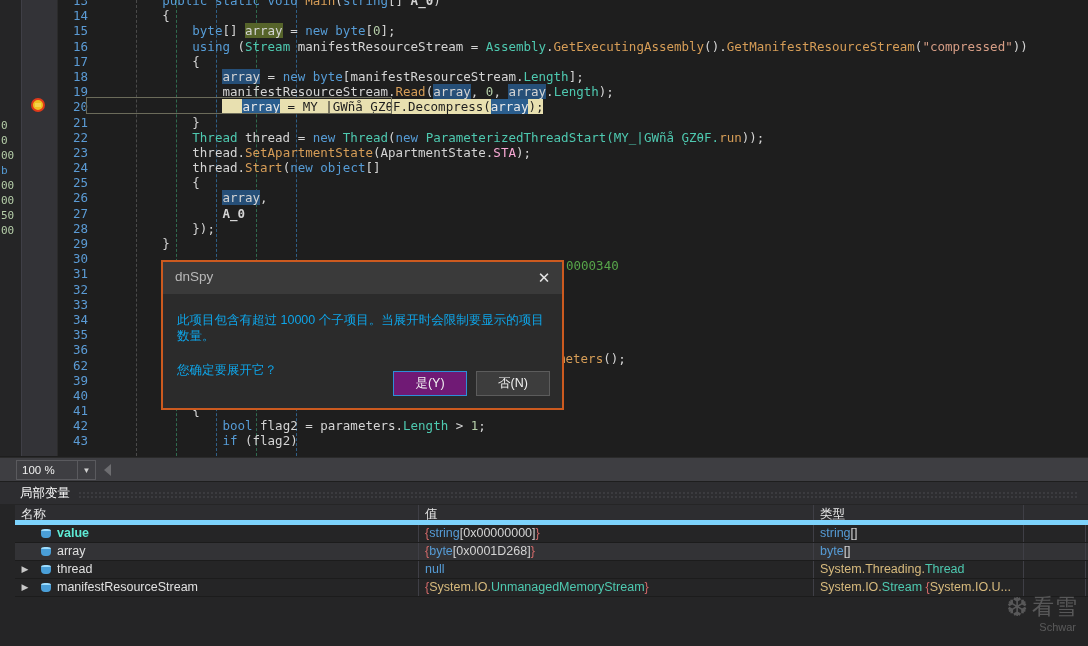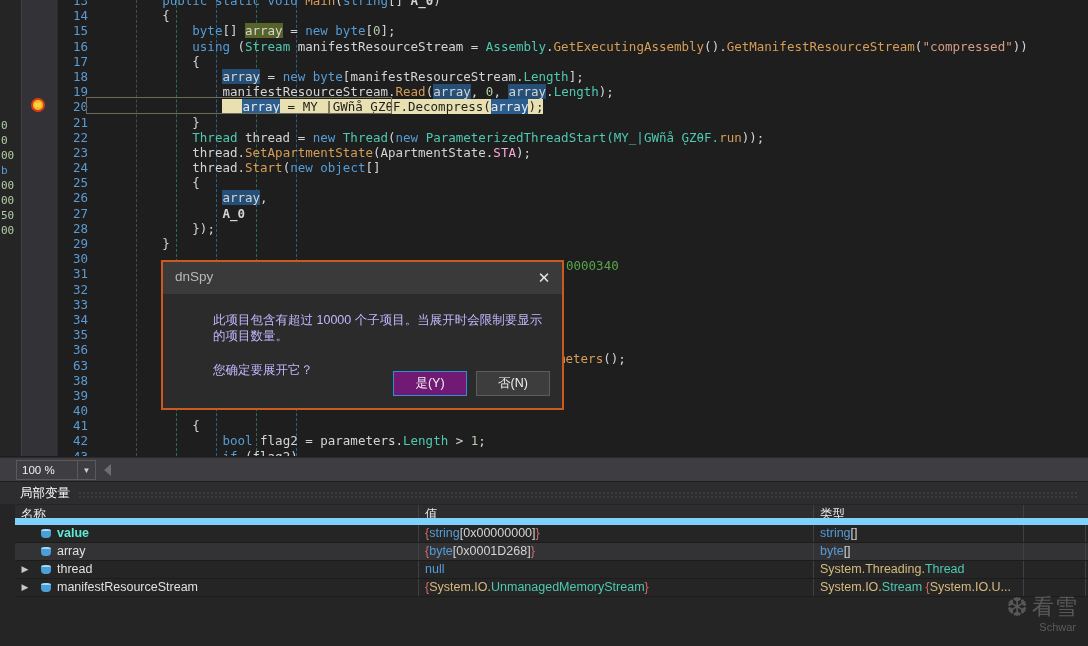--- a/index.html
+++ b/index.html
@@ -171,21 +171,21 @@
     background-size: 4px 4px;
   }
   .tbl {
     position: absolute; left: 15px; top: 23px;
     width: 1073px;
   }
   .tbl-head {
     display: flex;
     height: 20px;
     background: #2d2d30;
-    border-bottom: 7px solid #7dd3fc;
+    border-bottom: 5px solid #7dd3fc;
   }
   .th {
     color: #e8e8e8;
     font-size: 12.5px;
     line-height: 19px;
     padding-left: 6px;
     border-right: 1px solid #3f3f46;
     overflow: hidden;
     white-space: nowrap;
   }
@@ -283,23 +283,22 @@
     width: 24px; height: 24px;
     color: #e6e6e6;
     font-size: 15px;
     text-align: center;
     line-height: 23px;
     cursor: pointer;
   }
   .modal-body {
     position: relative;
     padding: 18px 14px 0 14px;
-    color: #c4b5fd;
-    font-size: 12.5px;
-    margin-left: 36px;
+    color: #0ea5e9;
+    font-size: 12.5px;
   }
   .modal-msg1 { margin: 0 0 18px 0; line-height: 16px; }
   .modal-msg2 { margin: 0; line-height: 16px; }
   .modal-buttons {
     position: absolute;
     right: 12px; bottom: 12px;
     display: flex;
     gap: 9px;
   }
   .btn {
@@ -368,22 +367,21 @@
         <div class="code-line"><span class="lnum">27</span><span class="plain">                </span><span class="plain bold">A_0</span></div>
         <div class="code-line"><span class="lnum">28</span><span class="plain">            </span><span class="plain">}</span><span class="plain">)</span><span class="plain">;</span></div>
         <div class="code-line"><span class="lnum">29</span><span class="plain">        </span><span class="plain">}</span></div>
         <div class="code-line"><span class="lnum">30</span><span class="plain"></span></div>
         <div class="code-line"><span class="lnum">31</span><span class="plain">        </span><span class="cmt">//</span></div>
         <div class="code-line"><span class="lnum">32</span><span class="plain">        </span><span class="kw">pub</span></div>
         <div class="code-line"><span class="lnum">33</span><span class="plain">        </span><span class="plain">{</span></div>
         <div class="code-line"><span class="lnum">34</span><span class="plain"></span></div>
         <div class="code-line"><span class="lnum">35</span><span class="plain"></span></div>
         <div class="code-line"><span class="lnum">36</span><span class="plain"></span></div>
-        <div class="code-line"><span class="lnum">63</span><span class="plain"></span></div>
-        <div class="code-line"><span class="lnum">38</span><span class="plain"></span></div>
+        <div class="code-line"><span class="lnum">62</span><span class="plain"></span></div>
         <div class="code-line"><span class="lnum">39</span><span class="plain"></span></div>
         <div class="code-line"><span class="lnum">40</span><span class="plain"></span></div>
         <div class="code-line"><span class="lnum">41</span><span class="plain">            </span><span class="plain">{</span></div>
         <div class="code-line"><span class="lnum">42</span><span class="plain">                </span><span class="kw">bool</span><span class="plain"> flag2 = parameters.</span><span class="type">Length</span><span class="plain"> &gt; </span><span class="num">1</span><span class="plain">;</span></div>
         <div class="code-line"><span class="lnum">43</span><span class="plain">                </span><span class="kw">if</span><span class="plain"> (flag2)</span></div>
       </div>
     <div class="current-stmt-box"></div>
   <div class="code-line" style="position: absolute; left: 508px; top: 258px;"><span class="cmt">0000340</span></div>
       <div class="code-line" style="position: absolute; left: 500px; top: 351px;"><span class="mth">meters</span><span class="plain">();</span></div>
     </div>

